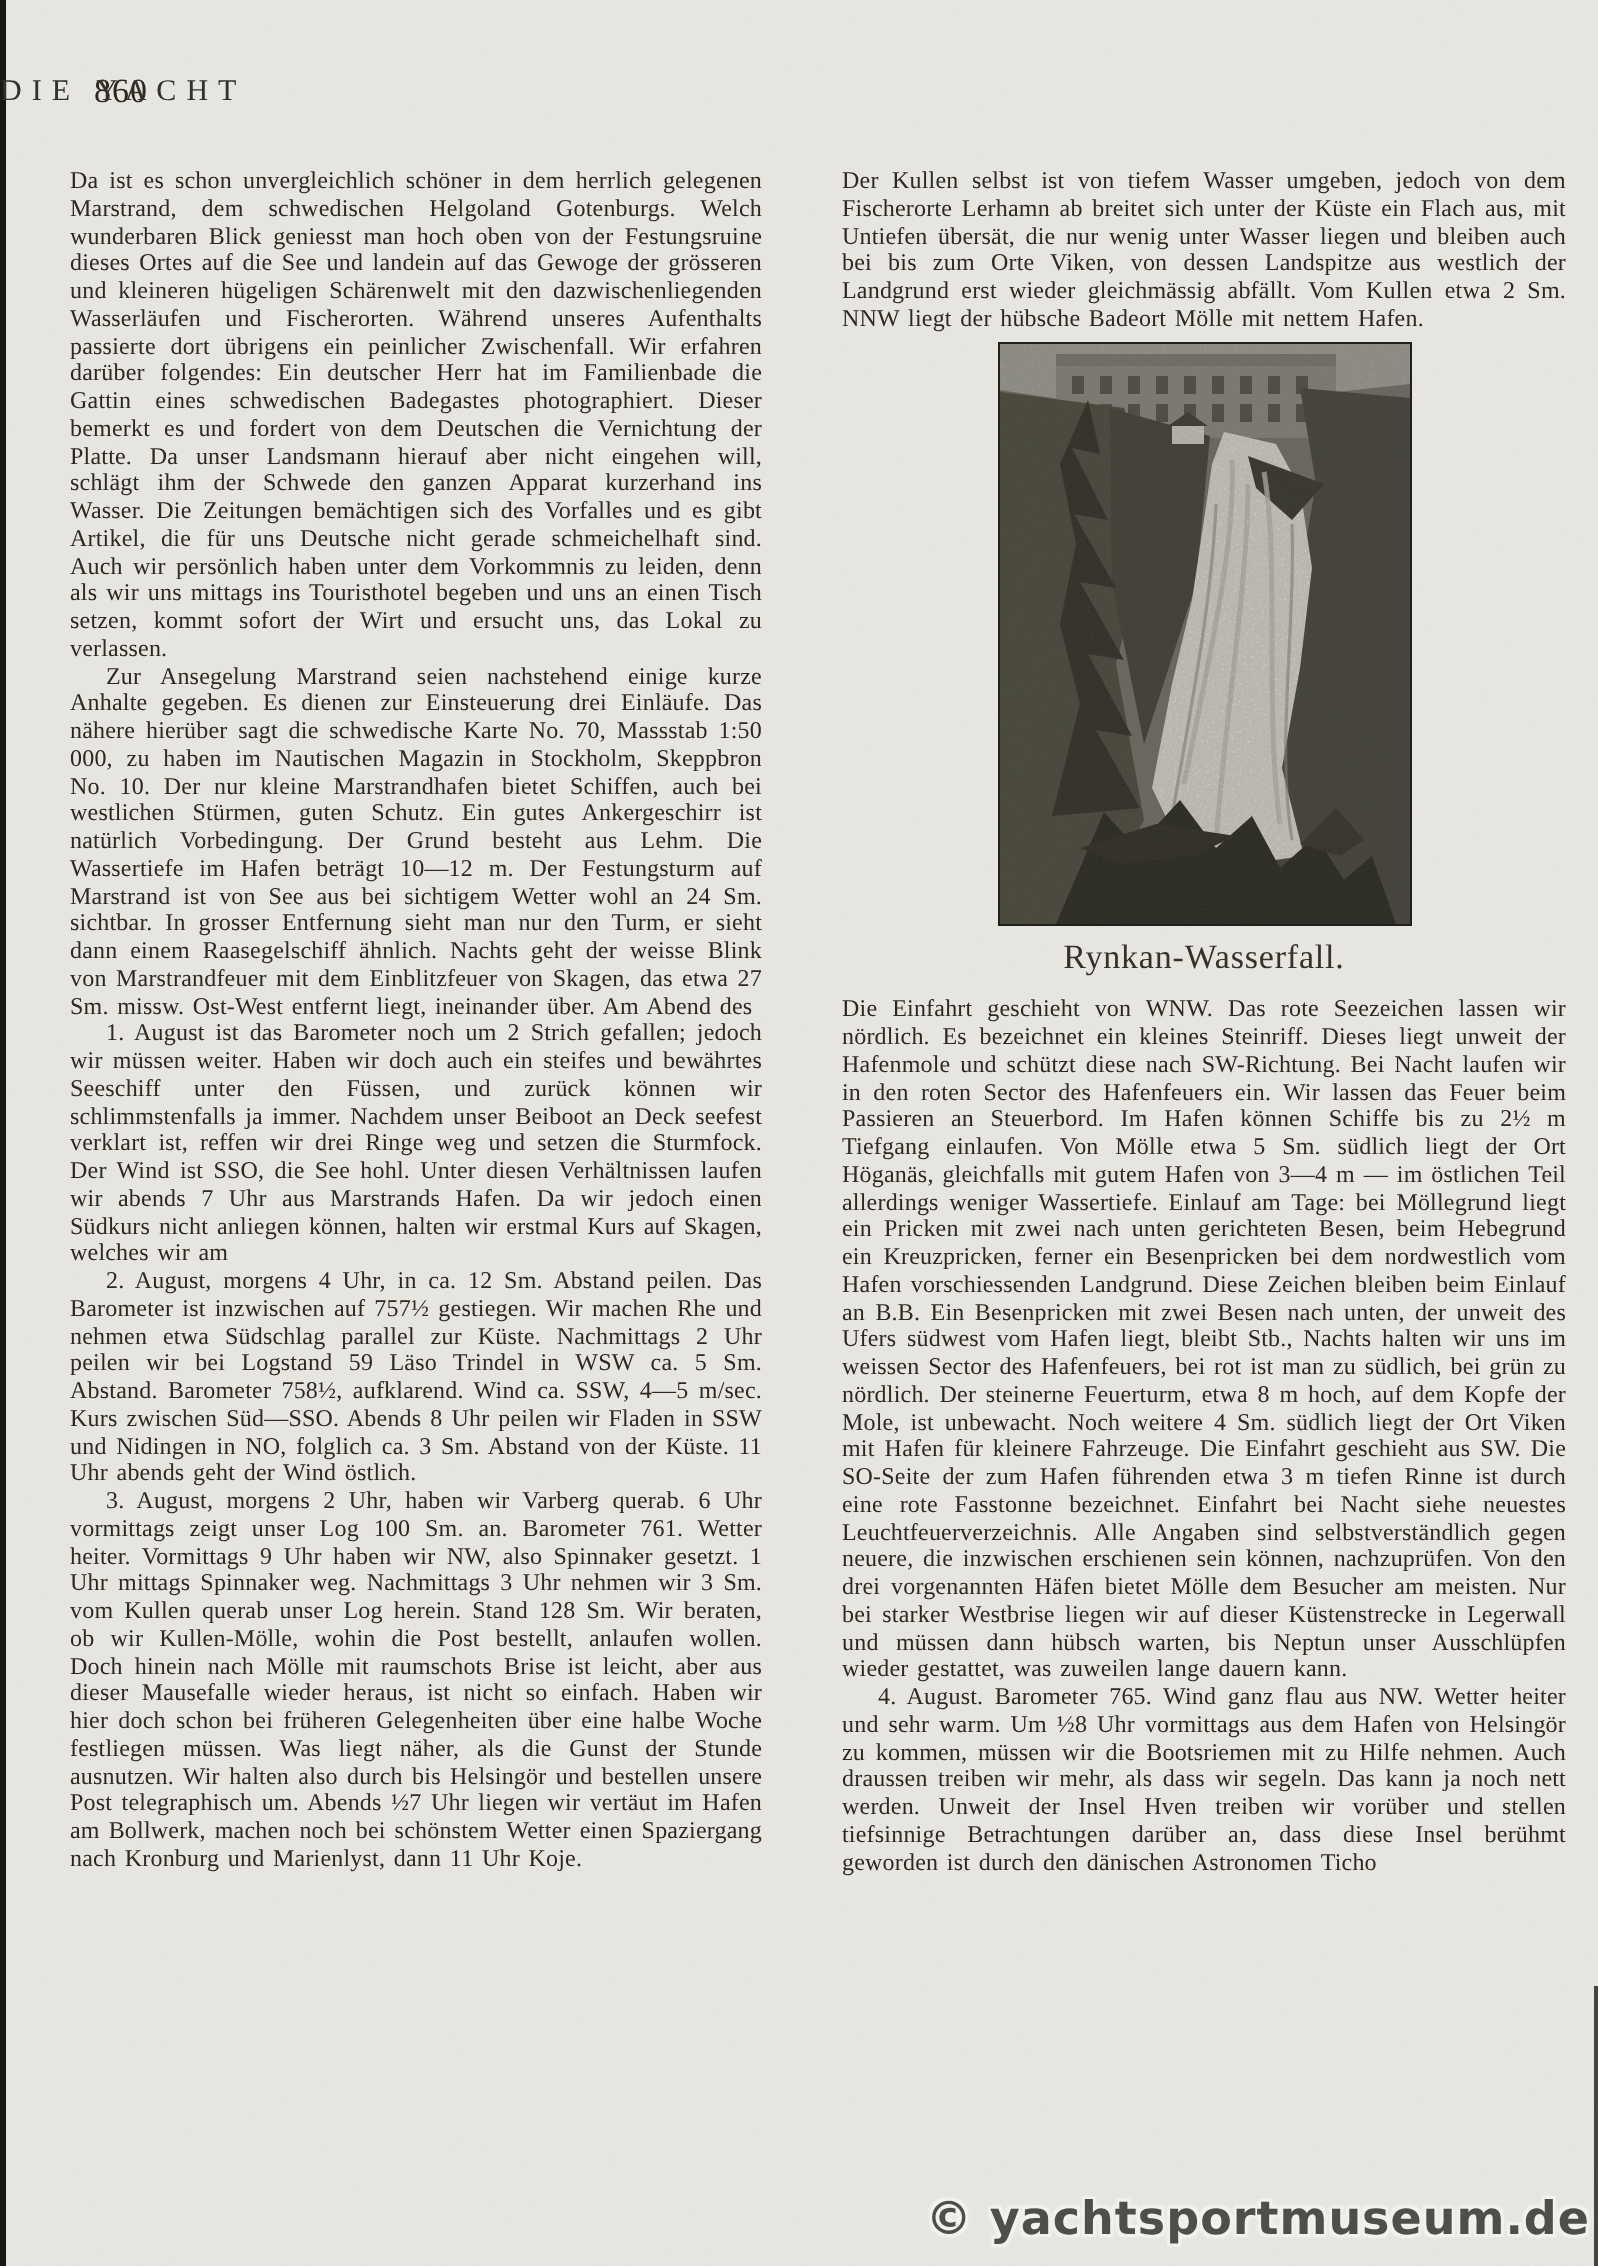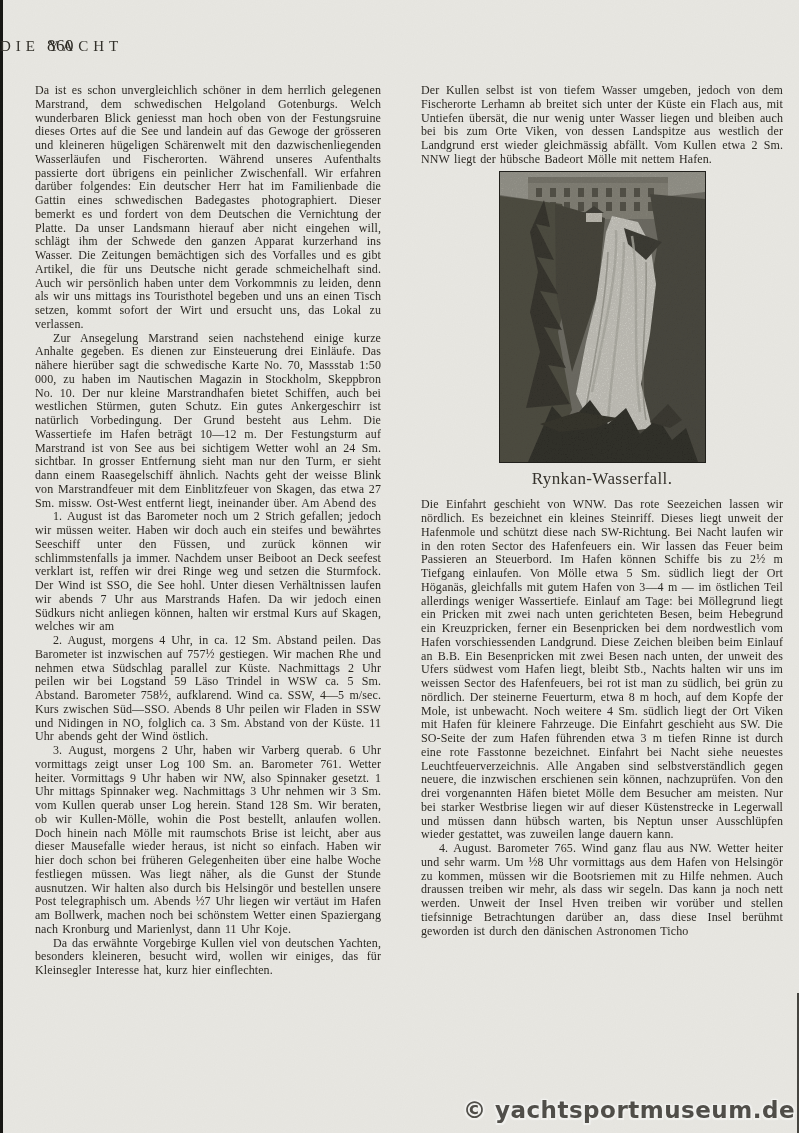--- a/index.html
+++ b/index.html
@@ -43,21 +43,20 @@
 <div class="pagenum">860</div>
 <div class="title">DIE YACHT</div>
 
 <div class="cols">
   <div class="col col-left">
     <p>Da ist es schon unvergleichlich schöner in dem herrlich gelegenen Marstrand, dem schwedischen Helgoland Gotenburgs. Welch wunderbaren Blick geniesst man hoch oben von der Festungsruine dieses Ortes auf die See und landein auf das Gewoge der grösseren und kleineren hügeligen Schärenwelt mit den dazwischenliegenden Wasserläufen und Fischerorten. Während unseres Aufenthalts passierte dort übrigens ein peinlicher Zwischenfall. Wir erfahren darüber folgendes: Ein deutscher Herr hat im Familienbade die Gattin eines schwedischen Badegastes photographiert. Dieser bemerkt es und fordert von dem Deutschen die Vernichtung der Platte. Da unser Landsmann hierauf aber nicht eingehen will, schlägt ihm der Schwede den ganzen Apparat kurzerhand ins Wasser. Die Zeitungen bemächtigen sich des Vorfalles und es gibt Artikel, die für uns Deutsche nicht gerade schmeichelhaft sind. Auch wir persönlich haben unter dem Vorkommnis zu leiden, denn als wir uns mittags ins Touristhotel begeben und uns an einen Tisch setzen, kommt sofort der Wirt und ersucht uns, das Lokal zu verlassen.</p>
     <p class="indent">Zur Ansegelung Marstrand seien nachstehend einige kurze Anhalte gegeben. Es dienen zur Einsteuerung drei Einläufe. Das nähere hierüber sagt die schwedische Karte No. 70, Massstab 1:50 000, zu haben im Nautischen Magazin in Stockholm, Skeppbron No. 10. Der nur kleine Marstrandhafen bietet Schiffen, auch bei westlichen Stürmen, guten Schutz. Ein gutes Ankergeschirr ist natürlich Vorbedingung. Der Grund besteht aus Lehm. Die Wassertiefe im Hafen beträgt 10—12 m. Der Festungsturm auf Marstrand ist von See aus bei sichtigem Wetter wohl an 24 Sm. sichtbar. In grosser Entfernung sieht man nur den Turm, er sieht dann einem Raasegelschiff ähnlich. Nachts geht der weisse Blink von Marstrandfeuer mit dem Einblitzfeuer von Skagen, das etwa 27 Sm. missw. Ost-West entfernt liegt, ineinander über. Am Abend des</p>
     <p class="indent">1. August ist das Barometer noch um 2 Strich gefallen; jedoch wir müssen weiter. Haben wir doch auch ein steifes und bewährtes Seeschiff unter den Füssen, und zurück können wir schlimmstenfalls ja immer. Nachdem unser Beiboot an Deck seefest verklart ist, reffen wir drei Ringe weg und setzen die Sturmfock. Der Wind ist SSO, die See hohl. Unter diesen Verhältnissen laufen wir abends 7 Uhr aus Marstrands Hafen. Da wir jedoch einen Südkurs nicht anliegen können, halten wir erstmal Kurs auf Skagen, welches wir am</p>
     <p class="indent">2. August, morgens 4 Uhr, in ca. 12 Sm. Abstand peilen. Das Barometer ist inzwischen auf 757½ gestiegen. Wir machen Rhe und nehmen etwa Südschlag parallel zur Küste. Nachmittags 2 Uhr peilen wir bei Logstand 59 Läso Trindel in WSW ca. 5 Sm. Abstand. Barometer 758½, aufklarend. Wind ca. SSW, 4—5 m/sec. Kurs zwischen Süd—SSO. Abends 8 Uhr peilen wir Fladen in SSW und Nidingen in NO, folglich ca. 3 Sm. Abstand von der Küste. 11 Uhr abends geht der Wind östlich.</p>
     <p class="indent">3. August, morgens 2 Uhr, haben wir Varberg querab. 6 Uhr vormittags zeigt unser Log 100 Sm. an. Barometer 761. Wetter heiter. Vormittags 9 Uhr haben wir NW, also Spinnaker gesetzt. 1 Uhr mittags Spinnaker weg. Nachmittags 3 Uhr nehmen wir 3 Sm. vom Kullen querab unser Log herein. Stand 128 Sm. Wir beraten, ob wir Kullen-Mölle, wohin die Post bestellt, anlaufen wollen. Doch hinein nach Mölle mit raumschots Brise ist leicht, aber aus dieser Mausefalle wieder heraus, ist nicht so einfach. Haben wir hier doch schon bei früheren Gelegenheiten über eine halbe Woche festliegen müssen. Was liegt näher, als die Gunst der Stunde ausnutzen. Wir halten also durch bis Helsingör und bestellen unsere Post telegraphisch um. Abends ½7 Uhr liegen wir vertäut im Hafen am Bollwerk, machen noch bei schönstem Wetter einen Spaziergang nach Kronburg und Marienlyst, dann 11 Uhr Koje.</p>
-    <p class="indent">Da das erwähnte Vorgebirge Kullen viel von deutschen Yachten, besonders kleineren, besucht wird, wollen wir einiges, das für Kleinsegler Interesse hat, kurz hier einflechten.</p>
   </div>
 
   <div class="col col-right">
     <p>Der Kullen selbst ist von tiefem Wasser umgeben, jedoch von dem Fischerorte Lerhamn ab breitet sich unter der Küste ein Flach aus, mit Untiefen übersät, die nur wenig unter Wasser liegen und bleiben auch bei bis zum Orte Viken, von dessen Landspitze aus westlich der Landgrund erst wieder gleichmässig abfällt. Vom Kullen etwa 2 Sm. NNW liegt der hübsche Badeort Mölle mit nettem Hafen.</p>
 
     <figure>
       <svg class="photo-frame" width="205" height="290" viewBox="0 0 205 290" role="img">
         <defs>
           <filter id="grain" x="0" y="0" width="100%" height="100%">
             <feTurbulence type="fractalNoise" baseFrequency="0.8" numOctaves="3" stitchTiles="stitch"></feTurbulence>

